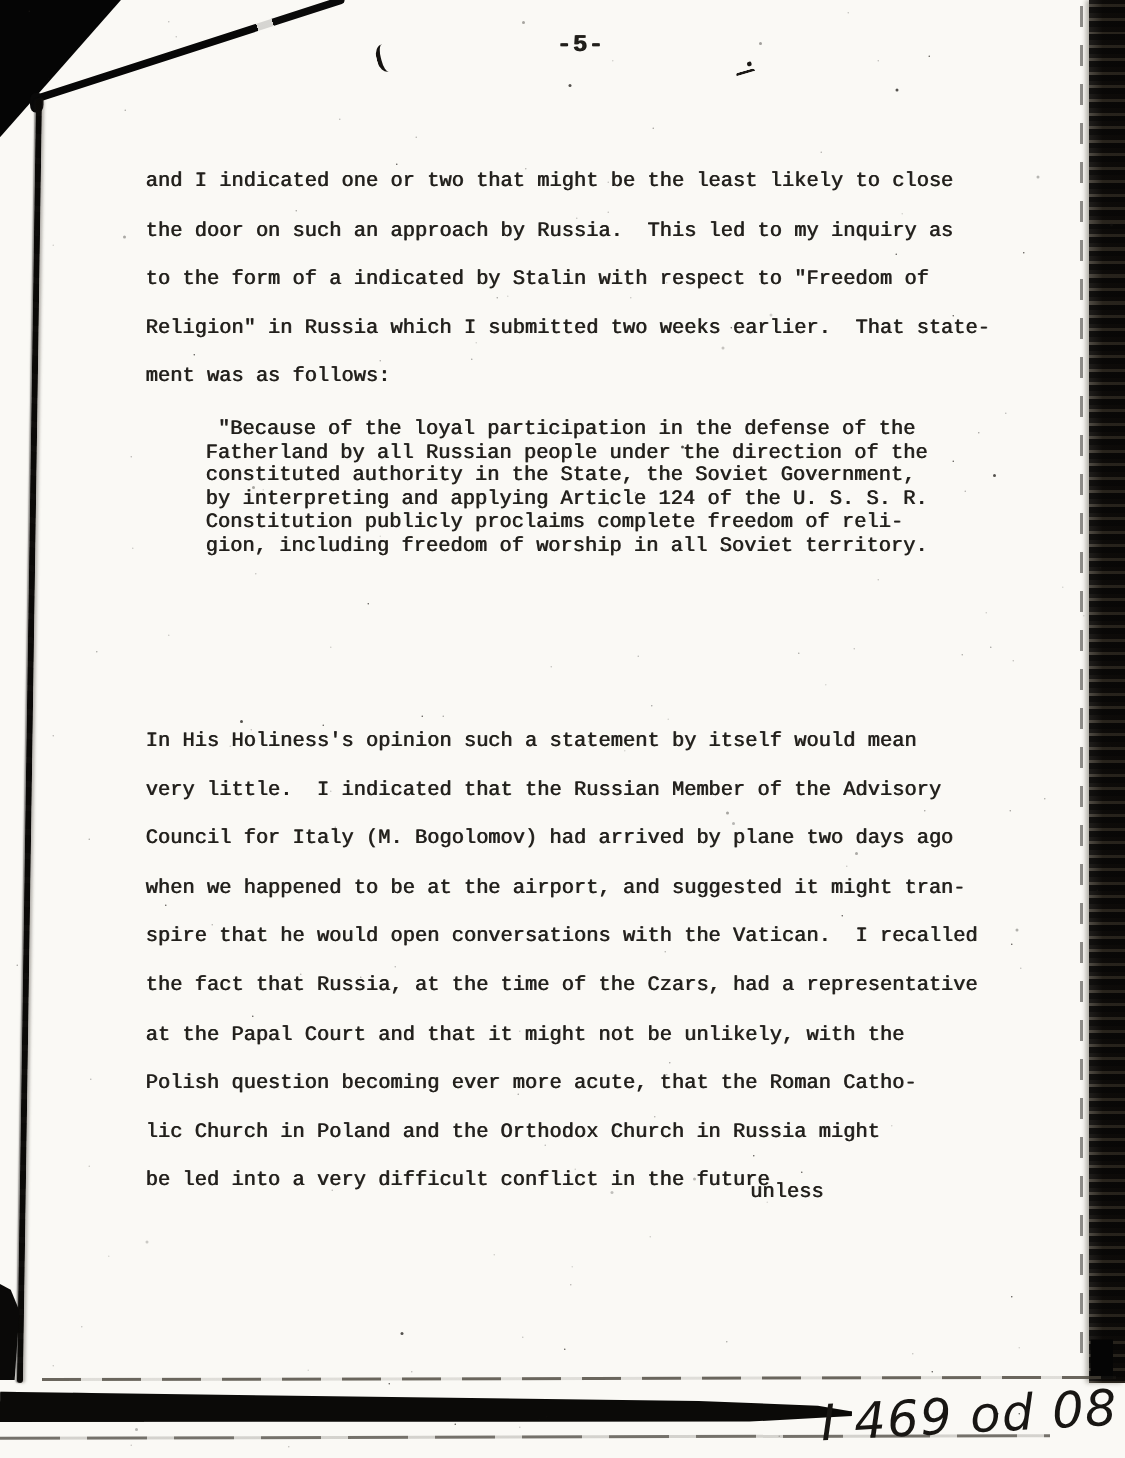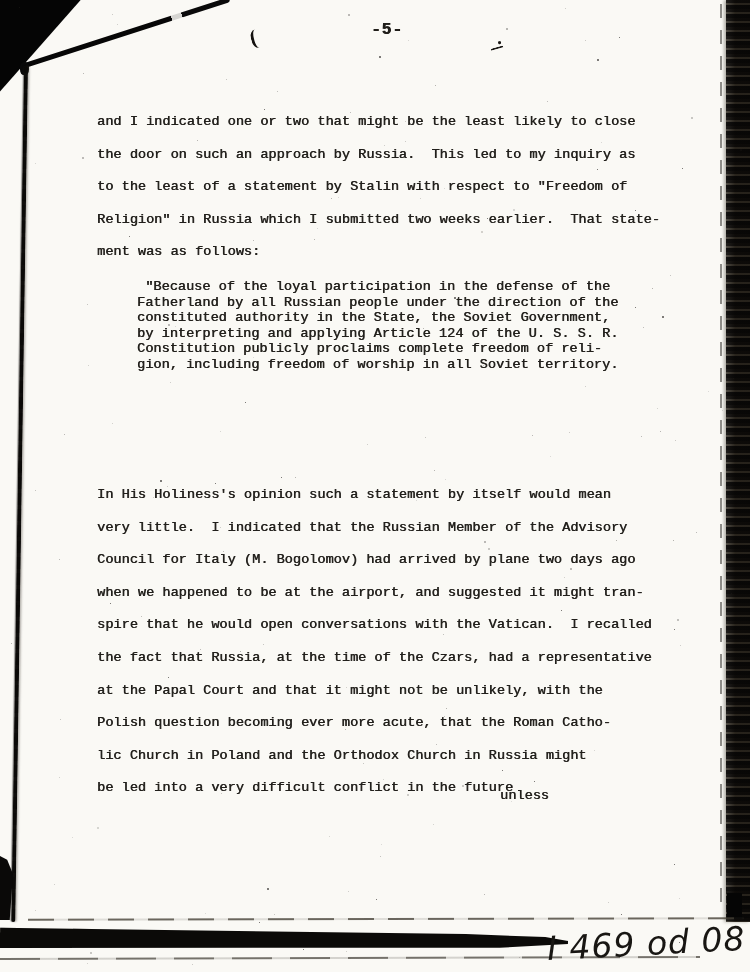--- a/index.html
+++ b/index.html
@@ -128,21 +128,21 @@
   <div class="bottom-band"></div>
   <div class="bottom-thin-line"></div>
   <div class="bottom-left-nub"></div>
   <div class="paren-mark"></div>
   <div class="tick-mark"></div>
 
   <div class="pageno">-5-</div>
 
   <div class="typeblock para1">and I indicated one or two that might be the least likely to close
 the door on such an approach by Russia.  This led to my inquiry as
-to the least of a statement by Stalin with respect to "Freedom of
+to the form of a indicated by Stalin with respect to "Freedom of
 Religion" in Russia which I submitted two weeks earlier.  That state-
 ment was as follows:</div>
 
   <div class="typeblock quote1"> "Because of the loyal participation in the defense of the
 Fatherland by all Russian people under the direction of the
 constituted authority in the State, the Soviet Government,
 by interpreting and applying Article 124 of the U. S. S. R.
 Constitution publicly proclaims complete freedom of reli-
 gion, including freedom of worship in all Soviet territory.</div>
 

